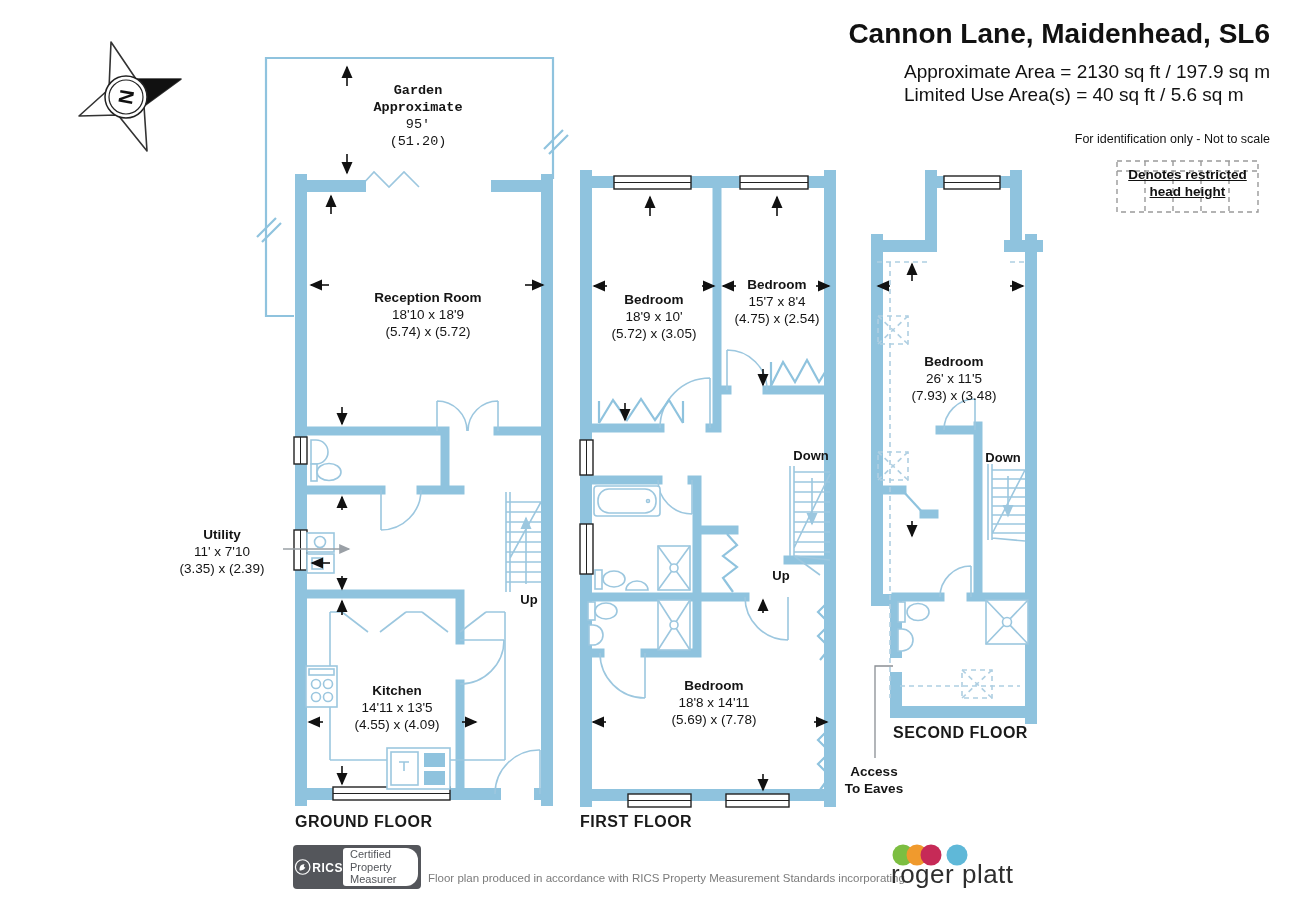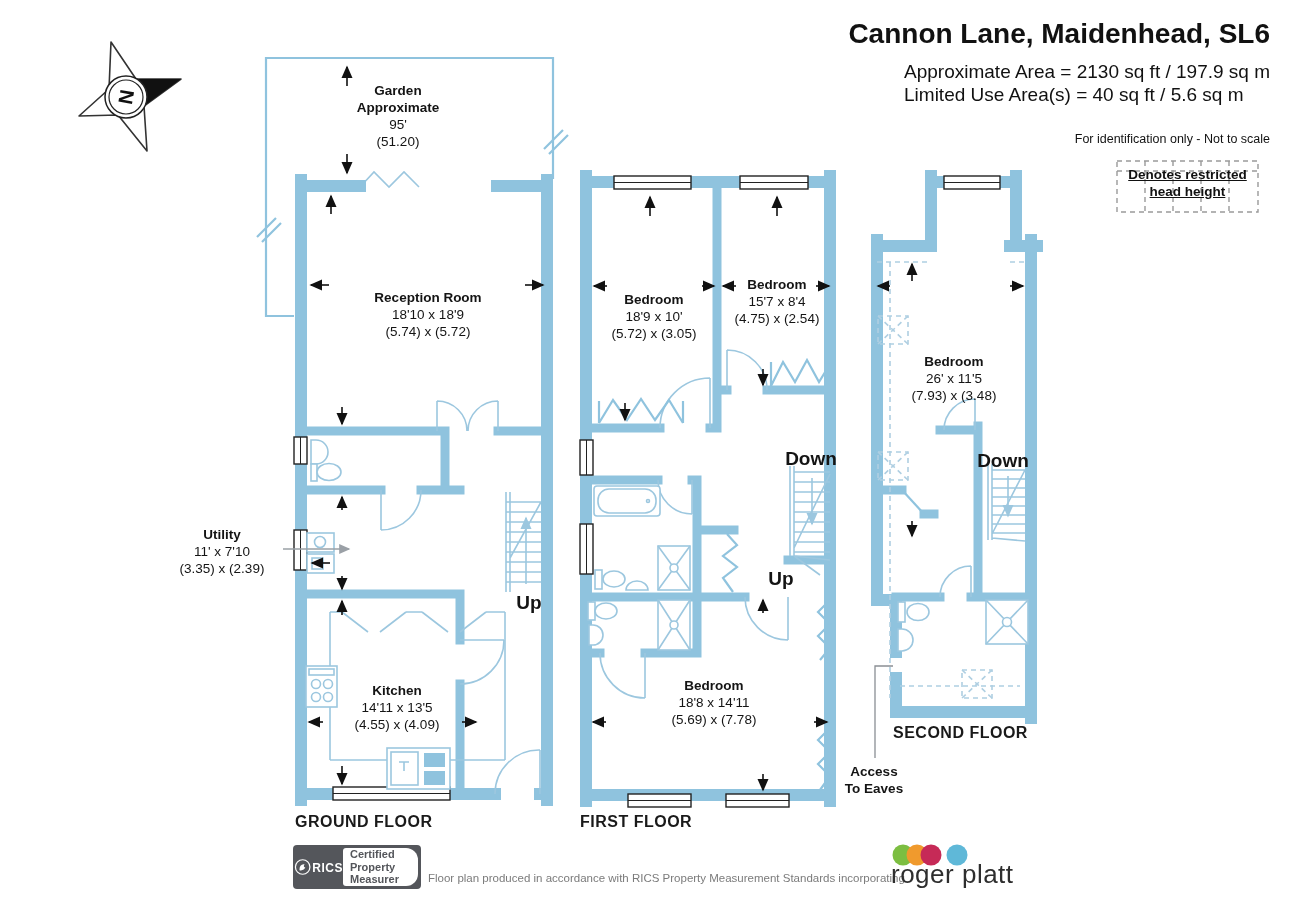--- a/index.html
+++ b/index.html
@@ -12,29 +12,29 @@
   .hdr-areas{position:absolute;right:19px;top:60px;text-align:left;font-size:19px;line-height:23px;color:#111;white-space:nowrap;}
   .hdr-scale{position:absolute;right:19px;top:132px;font-size:12.5px;color:#111;white-space:nowrap;}
   .legend-text{position:absolute;left:1117px;top:166px;width:141px;text-align:center;
                font-size:13.5px;line-height:17px;font-weight:bold;color:#111;text-decoration:underline;}
 
   
   .lbl{position:absolute;transform:translateX(-50%);text-align:center;
        font-size:13.5px;line-height:17px;color:#141414;white-space:nowrap;}
   .lbl .b{font-weight:bold;}
   .floor-label{position:absolute;font-size:16px;font-weight:bold;letter-spacing:.5px;color:#1a1a1a;white-space:nowrap;}
-  .dir{position:absolute;transform:translateX(-50%);font-size:19px;font-weight:bold;color:#141414;white-space:nowrap;}
+  .dir{position:absolute;transform:translateX(-50%);font-size:13px;font-weight:bold;color:#141414;white-space:nowrap;}
 
   
   .rics-badge{position:absolute;left:293px;top:845px;width:128px;height:44px;background:#54565B;
               border-radius:4px;display:flex;align-items:stretch;}
   .rics-left{width:50px;display:flex;flex-direction:row;align-items:center;justify-content:center;}
   .rics-word{color:#fff;font-size:12px;font-weight:bold;letter-spacing:.5px;margin-top:1px;}
   .rics-right{flex:1;margin:3px 3px 3px 0;background:#fff;border-radius:3px 12px 12px 3px;
-              color:#54565B;font-size:11px;line-height:12.5px;font-weight:bold;
+              color:#54565B;font-size:11px;line-height:12.5px;font-weight:normal;
               display:flex;flex-direction:column;justify-content:center;padding-left:7px;}
   .disclaimer{position:absolute;left:428px;top:845px;font-size:11.5px;line-height:13.5px;
               color:#7b7b7b;white-space:pre;}
   .rp-word{position:absolute;left:891px;top:859px;font-size:26px;color:#2e2e2e;letter-spacing:.5px;}
 </style>
 </head>
 <body>
 
 <svg viewBox="0 0 1289 910" width="1289" height="910" style="position:absolute;left:0;top:0;">
   <defs>
@@ -299,21 +299,21 @@
 <div class="hdr-areas">
   <div>Approximate Area = 2130 sq ft / 197.9 sq m</div>
   <div>Limited Use Area(s) = 40 sq ft / 5.6 sq m</div>
 </div>
 <div class="hdr-scale">For identification only - Not to scale</div>
 <div class="legend-text">
   <div>Denotes restricted</div>
   <div>head height</div>
 </div>
 
-<div class="lbl" style="left:398px;top:82px;">
+<div class="lbl" style="left:418px;top:82px;font-family:Liberation Mono, monospace;">
   <div class="b">Garden</div>
   <div class="b">Approximate</div>
   <div>95'</div>
   <div>(51.20)</div>
 </div>
 
 <div class="lbl" style="left:428px;top:289px;">
   <div class="b">Reception Room</div>
   <div>18'10 x 18'9</div>
   <div>(5.74) x (5.72)</div>

